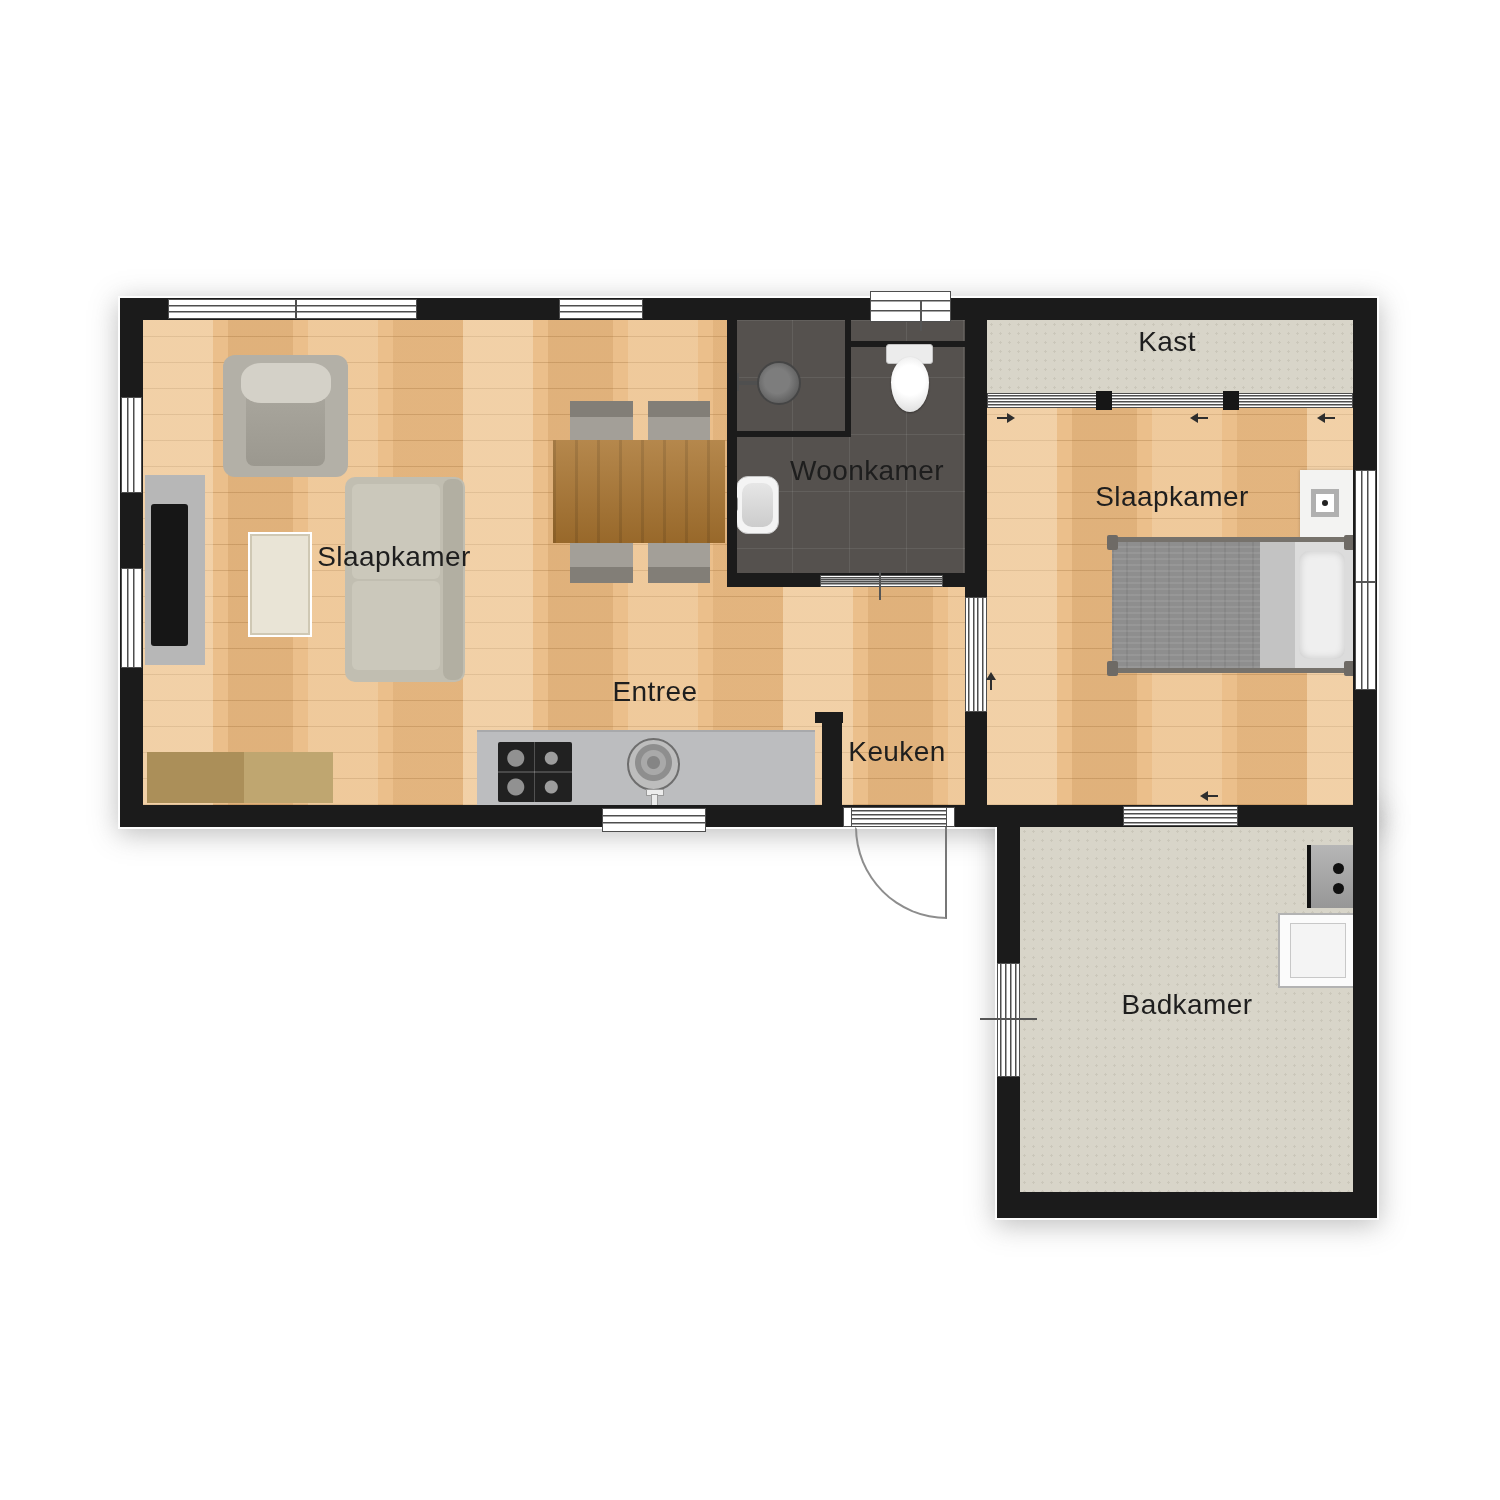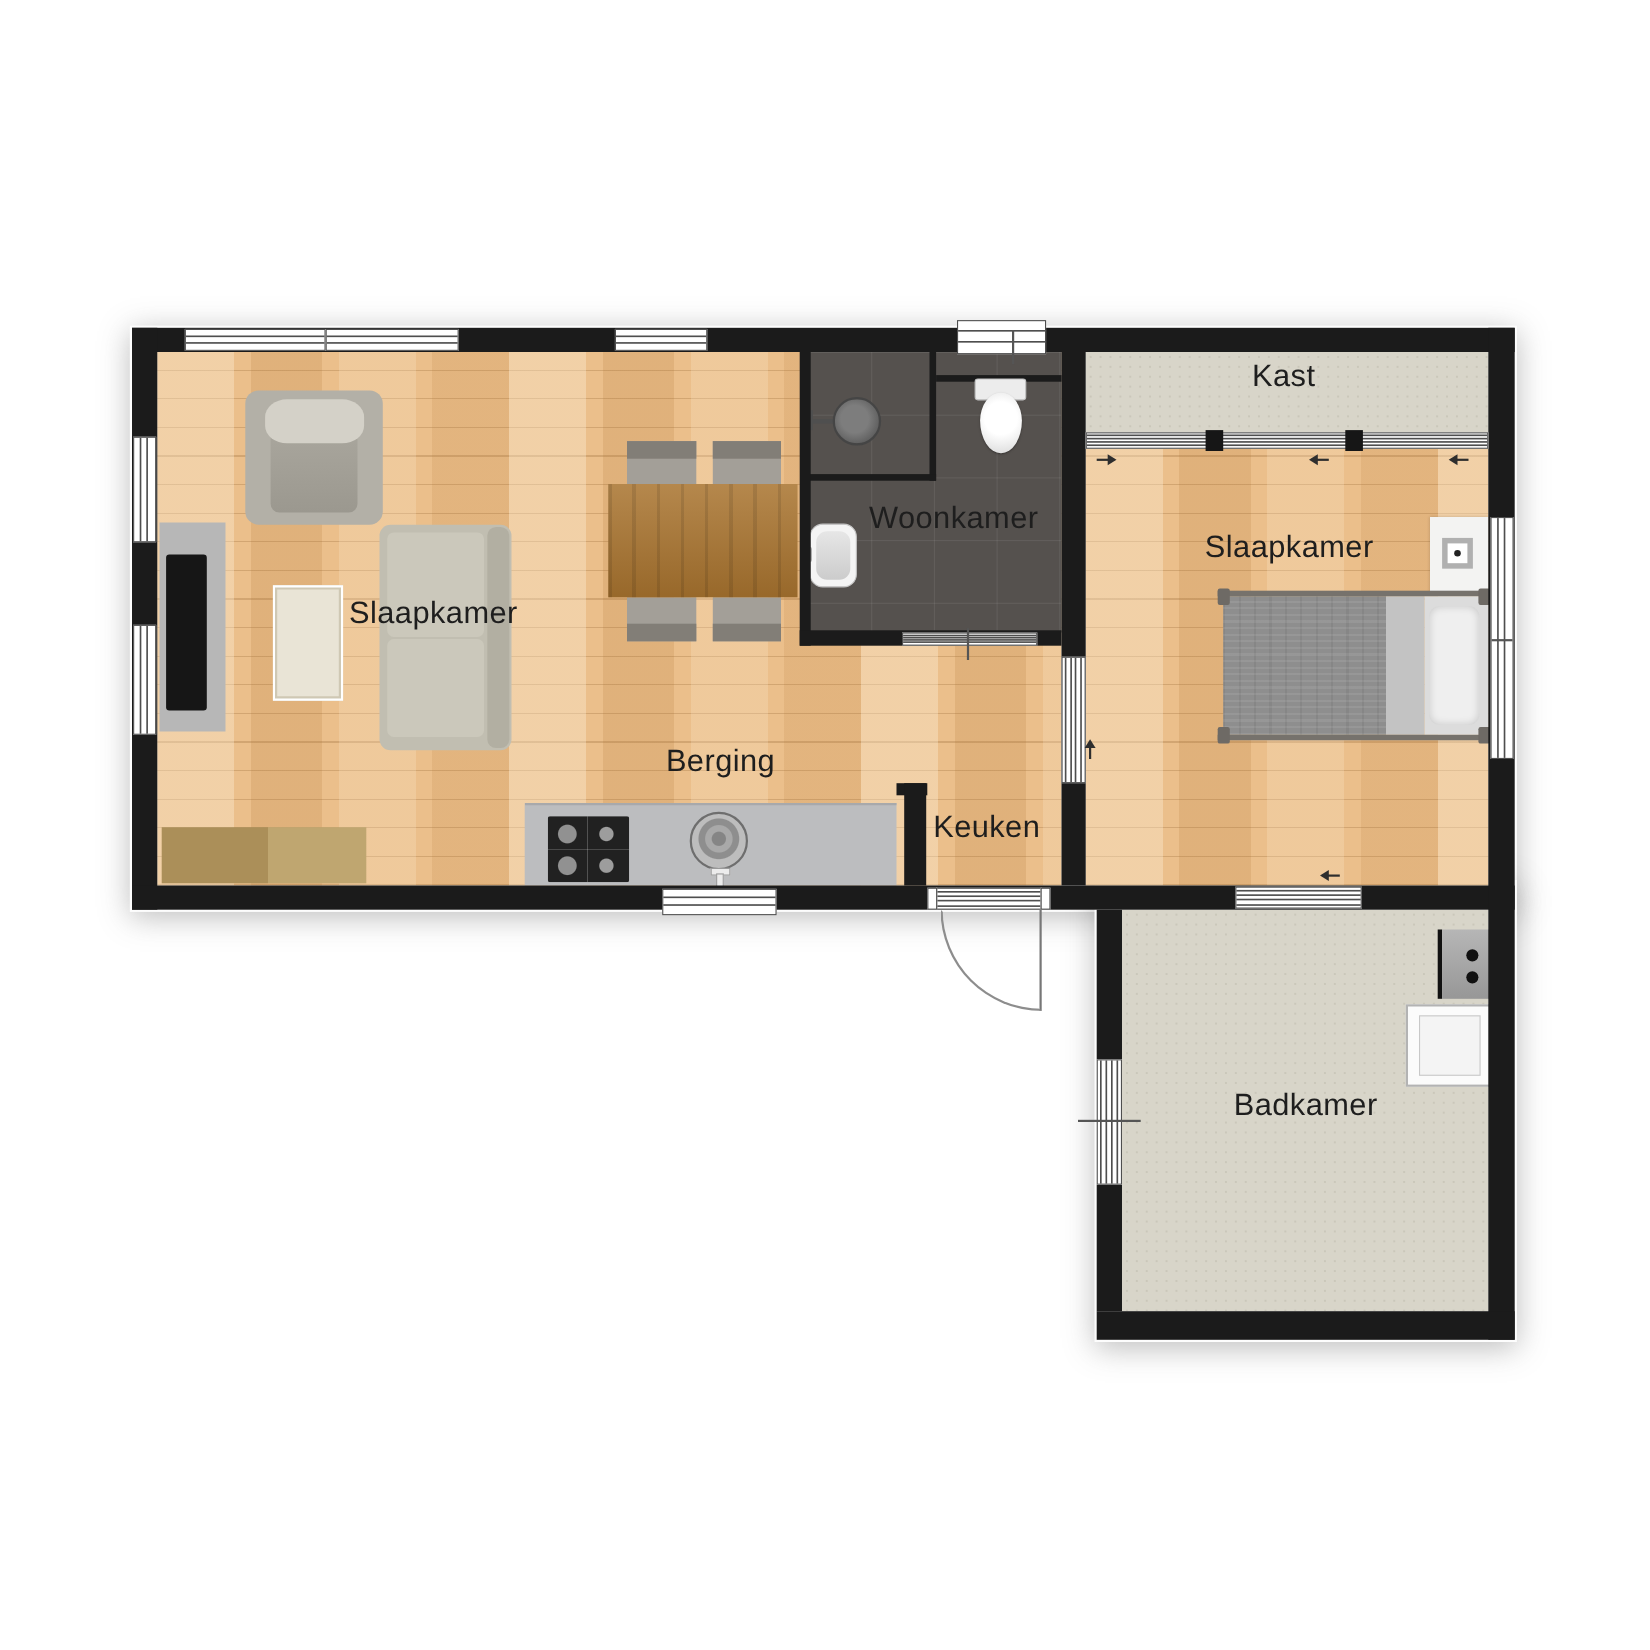--- a/index.html
+++ b/index.html
@@ -179,20 +179,20 @@
   <div class="arrh al" style="left:1192px;top:417px;"></div>
   <div class="arrh al" style="left:1319px;top:417px;"></div>
 
   <div class="trackh" style="left:1123px;top:806px;width:115px;height:20px;"></div>
   <div class="arrh al" style="left:1202px;top:795px;"></div>
 
   <div class="trackv" style="left:997px;top:963px;width:23px;height:114px;"></div>
   <div class="tick" style="left:980px;top:1018px;width:57px;height:2px;"></div>
 
   <div class="lbl" style="left:394px;top:557px;">Slaapkamer</div>
-  <div class="lbl" style="left:655px;top:692px;">Berging</div>
+  <div class="lbl" style="left:655px;top:692px;">Entree</div>
   <div class="lbl" style="left:867px;top:471px;">Woonkamer</div>
   <div class="lbl" style="left:897px;top:752px;">Keuken</div>
   <div class="lbl" style="left:1167px;top:342px;">Kast</div>
   <div class="lbl" style="left:1172px;top:497px;">Slaapkamer</div>
   <div class="lbl" style="left:1187px;top:1005px;">Badkamer</div>
 
 </div>
 
 </body></html>

